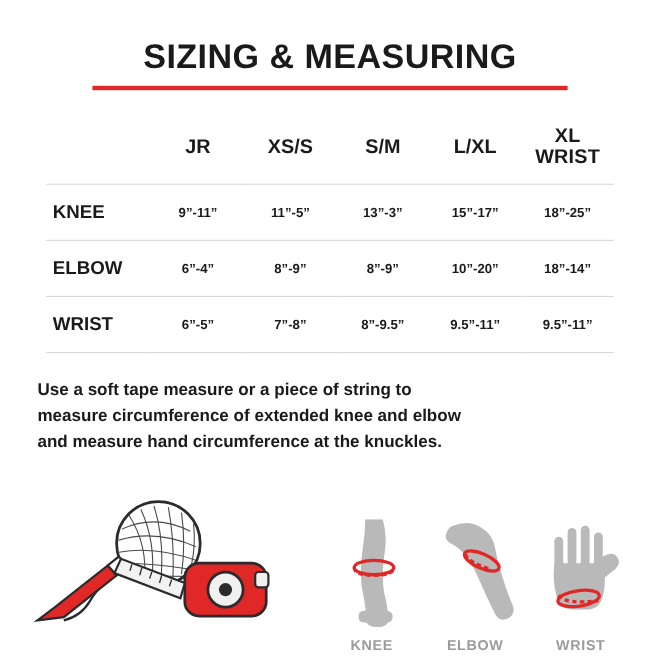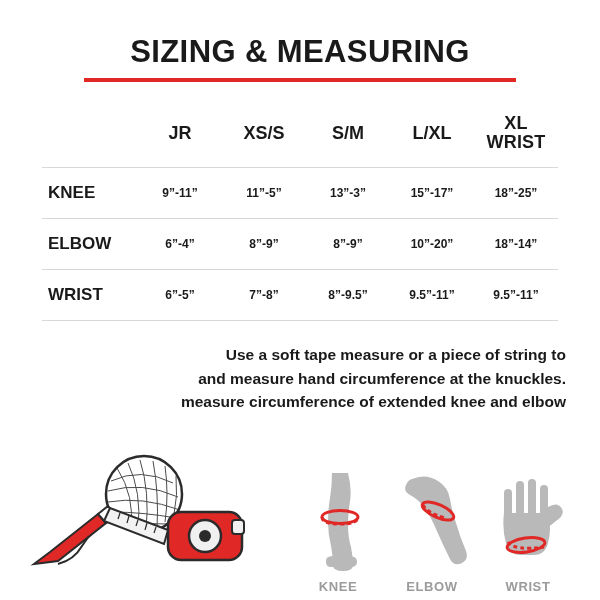--- a/index.html
+++ b/index.html
@@ -86,21 +86,21 @@
   table.sizing tbody td {
     font-size: 12px;
     font-weight: bold;
     padding: 15px 0;
     color: #1a1a1a;
   }
 
   
   .instructions {
     margin: 22px 34px 0 34px;
-    text-align: right;
+    text-align: left;
     font-size: 15.5px;
     font-weight: bold;
     line-height: 1.52;
     color: #1a1a1a;
   }
 
   
   .illus {
     position: absolute;
     left: 0;
@@ -183,22 +183,22 @@
           <td>8”-9.5”</td>
           <td>9.5”-11”</td>
           <td>9.5”-11”</td>
         </tr>
       </tbody>
     </table>
   </div>
 
   <div class="instructions">
     <div>Use a soft tape measure or a piece of string to</div>
+    <div>measure circumference of extended knee and elbow</div>
     <div>and measure hand circumference at the knuckles.</div>
-    <div>measure circumference of extended knee and elbow</div>
   </div>
 
   <div class="illus">
 
     <div class="illus-left">
       <svg viewBox="0 0 250 130" width="250" height="130" aria-hidden="true">
 
         <circle cx="128" cy="48" r="38" fill="#ffffff" stroke="#2b2b2b" stroke-width="2.5"></circle>
         <g stroke="#2b2b2b" stroke-width="1" fill="none" opacity="0.85">
           <path d="M95 35 q30 -14 62 2"></path>

